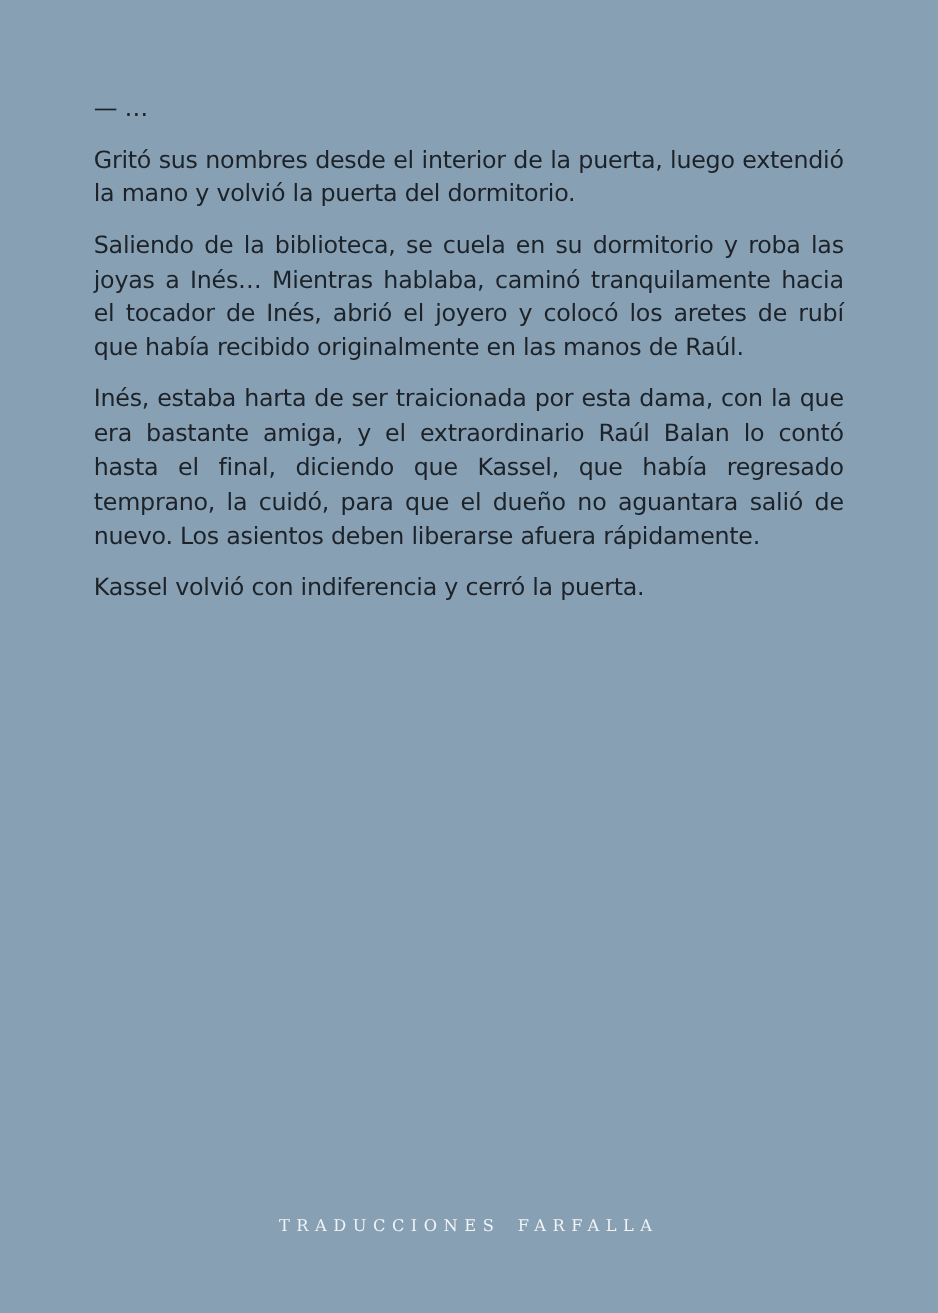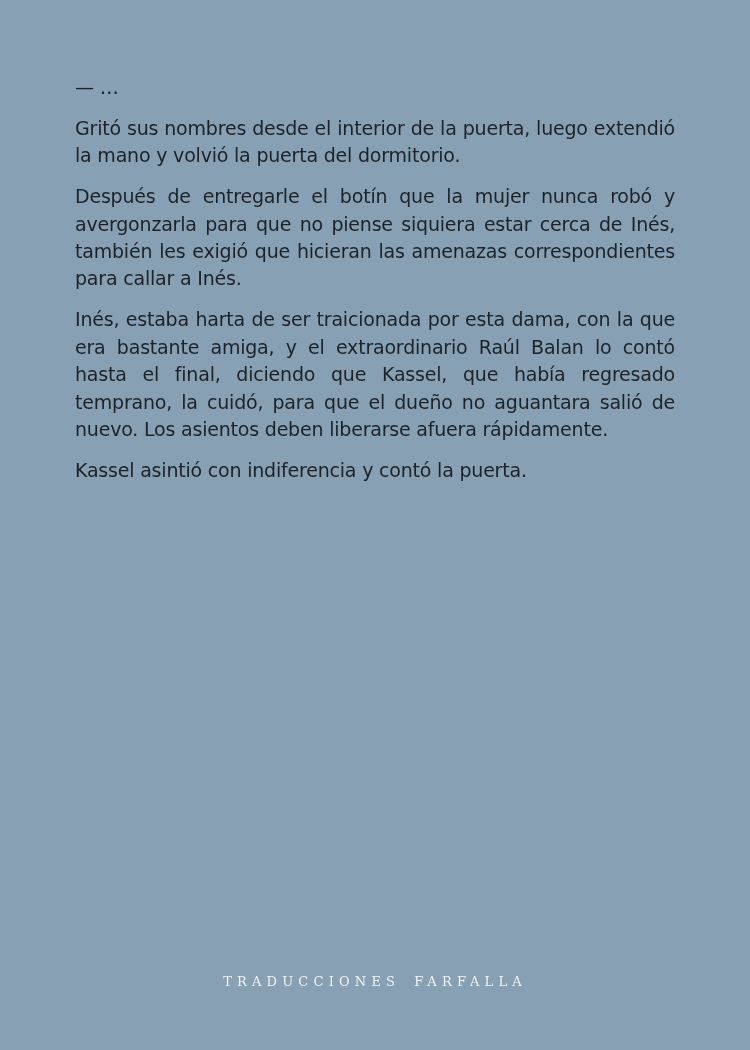--- a/index.html
+++ b/index.html
@@ -48,20 +48,20 @@
     .footer .gap {
       width: 14px;
     }
   </style>
 </head>
 <body>
 
 <div class="page">
   <p class="para short">— …</p>
   <p class="para">Gritó sus nombres desde el interior de la puerta, luego extendió la mano y volvió la puerta del dormitorio.</p>
-  <p class="para">Después de entregarle el botín que la mujer nunca robó y avergonzarla para que no piense siquiera estar cerca de Inés, también les exigió que hicieran las amenazas correspondientes para callar a Inés.</p>
+  <p class="para">Saliendo de la biblioteca, se cuela en su dormitorio y roba las joyas a Inés… Mientras hablaba, caminó tranquilamente hacia el tocador de Inés, abrió el joyero y colocó los aretes de rubí que había recibido originalmente en las manos de Raúl.</p>
   <p class="para">Inés, estaba harta de ser traicionada por esta dama, con la que era bastante amiga, y el extraordinario Raúl Balan lo contó hasta el final, diciendo que Kassel, que había regresado temprano, la cuidó, para que el dueño no aguantara salió de nuevo. Los asientos deben liberarse afuera rápidamente.</p>
-  <p class="para short">Kassel asintió con indiferencia y contó la puerta.</p>
+  <p class="para short">Kassel volvió con indiferencia y cerró la puerta.</p>
 </div>
 
 <div class="footer">
   <span>TRADUCCIONES</span><span class="gap"></span><span>FARFALLA</span>
 </div>
 
 </body></html>

